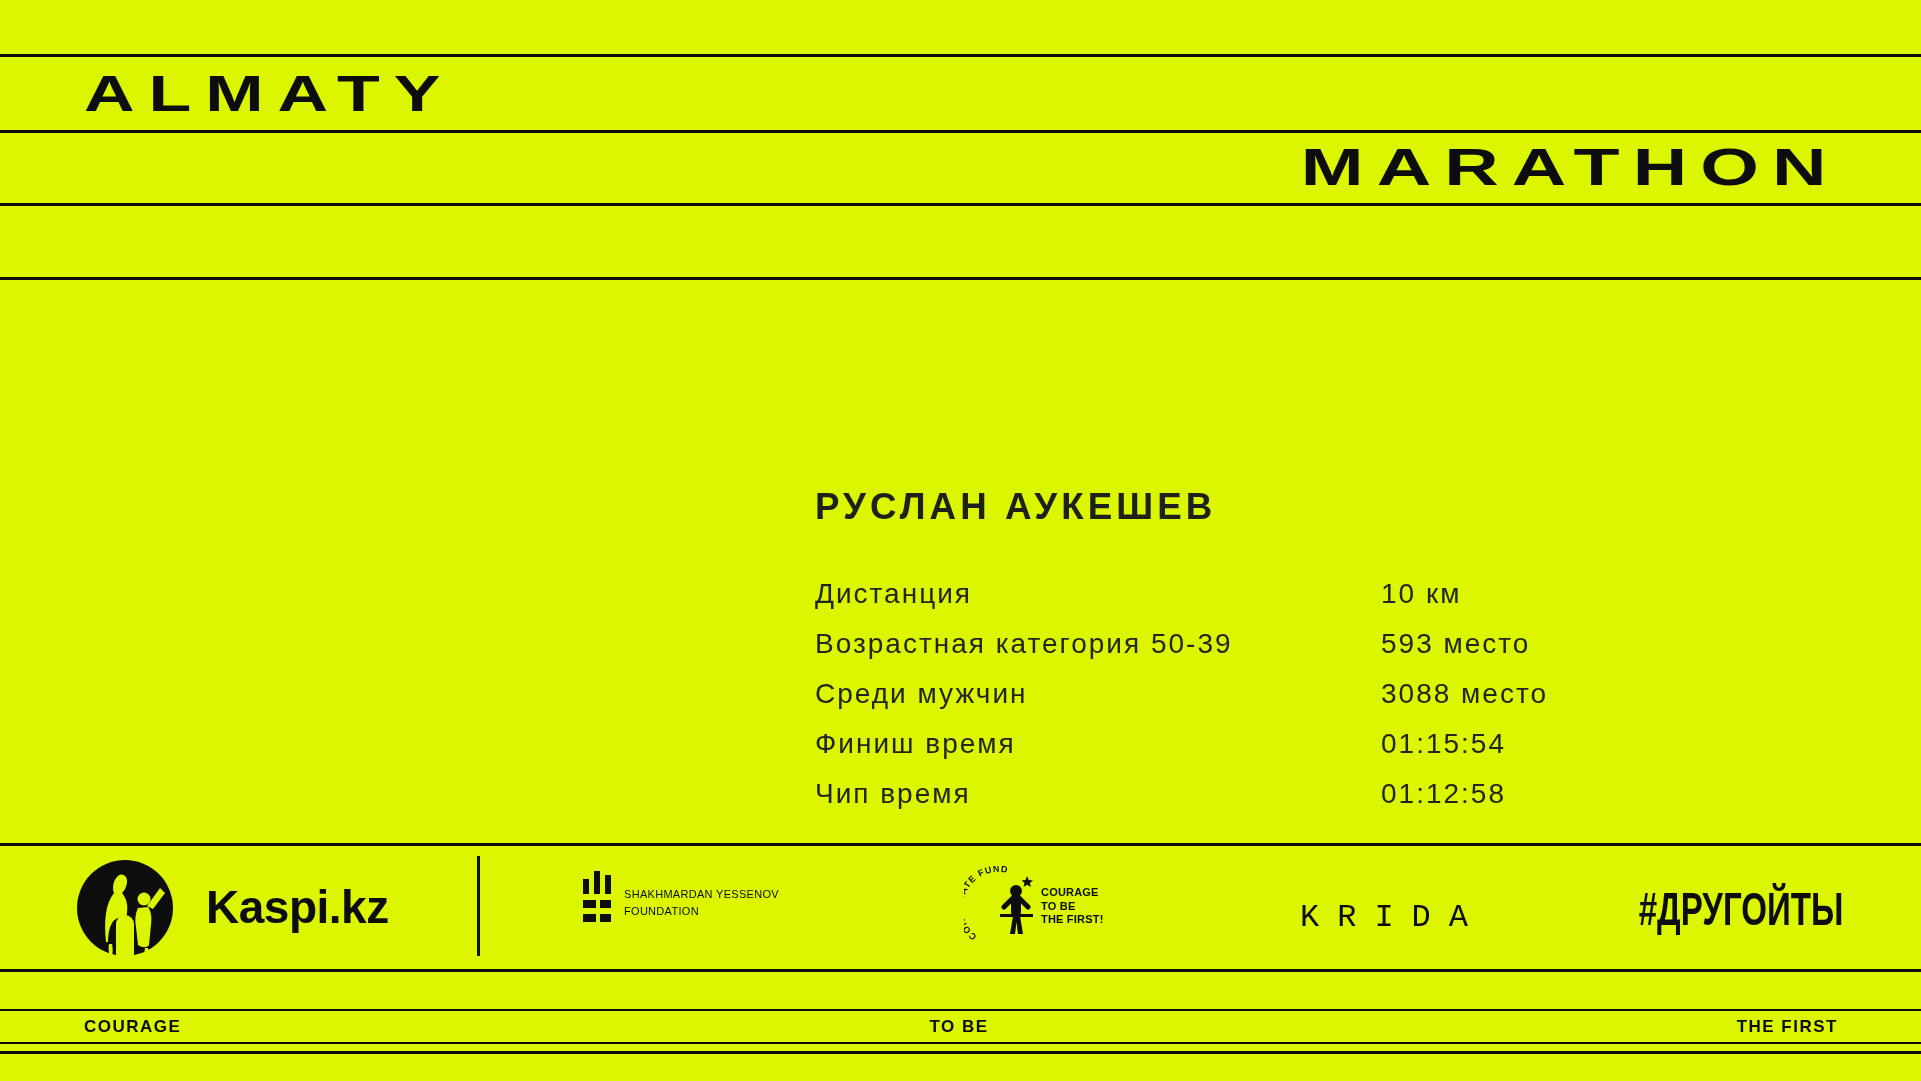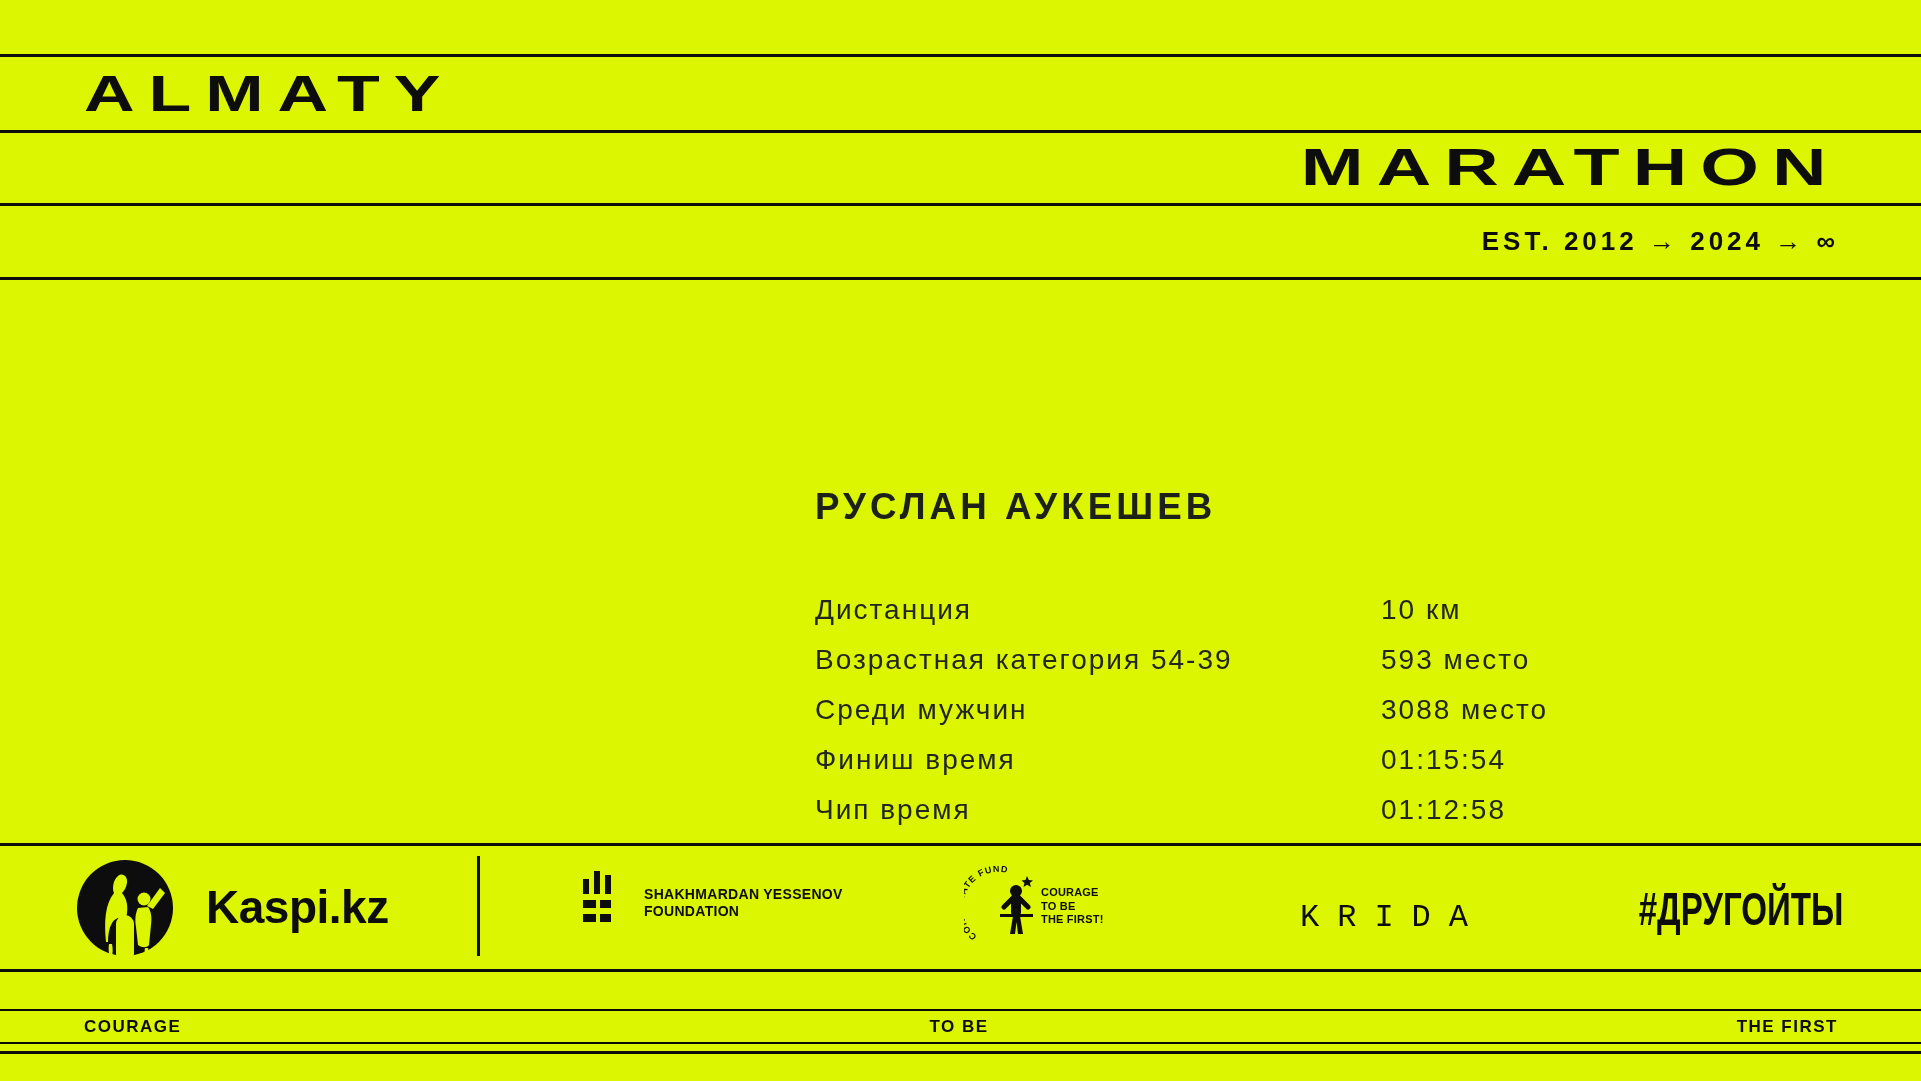--- a/index.html
+++ b/index.html
@@ -14,31 +14,31 @@
           font-size:52px;font-weight:bold;letter-spacing:9px;
           transform:scaleX(1.45);transform-origin:right center;white-space:nowrap;}
   .est{position:absolute;right:82px;top:207px;height:68px;display:flex;align-items:center;
           font-size:26px;font-weight:bold;letter-spacing:4px;white-space:nowrap;}
   .cert-title{position:absolute;right:78px;top:316px;font-size:97px;font-weight:bold;
           letter-spacing:1px;line-height:1;transform:scaleX(1.0);transform-origin:right center;
           white-space:nowrap;}
   .athlete{position:absolute;left:815px;top:486px;font-size:36px;font-weight:bold;
           letter-spacing:4px;color:#1d211a;transform:scaleX(1.02);transform-origin:left center;
           white-space:nowrap;}
-  .results{position:absolute;left:815px;top:585px;color:#22261e;}
+  .results{position:absolute;left:815px;top:569px;color:#22261e;}
   .result-row{display:flex;height:50px;align-items:center;font-size:28px;letter-spacing:2px;}
   .result-label{flex:0 0 566px;}
   .result-value{white-space:nowrap;}
   .kaspi-logo{position:absolute;left:75px;top:858px;}
   .kaspi-word{position:absolute;left:190px;top:884px;font-size:46px;font-weight:bold;
           letter-spacing:-0.5px;line-height:1;margin-left:16px;}
   .vdivider{position:absolute;left:477px;top:856px;width:3px;height:100px;background:#0d0d0d;}
   .yessenov-logo{position:absolute;left:583px;top:871px;}
-  .yessenov-text{position:absolute;left:624px;top:886px;font-size:14px;font-weight:bold;
-          letter-spacing:0.3px;line-height:16.5px;white-space:nowrap;margin-left:20px;}
+  .yessenov-text{position:absolute;left:624px;top:886px;font-size:11px;font-weight:normal;
+          letter-spacing:0.3px;line-height:16.5px;white-space:nowrap;}
   .fund-logo{position:absolute;left:964px;top:866px;}
   .fund-text{position:absolute;left:1041px;top:886px;font-size:11px;font-weight:bold;
           letter-spacing:0.2px;line-height:13.5px;white-space:nowrap;}
   .krida{position:absolute;left:1300px;top:902px;font-size:32px;font-weight:normal;
           letter-spacing:18px;line-height:1;white-space:nowrap;font-family:Liberation Mono, monospace;}
   .hashtag{position:absolute;right:78px;top:886px;font-size:46px;font-weight:bold;
           letter-spacing:0px;line-height:1;transform:scaleX(0.72);transform-origin:right center;
           white-space:nowrap;}
   .bottom-band{position:absolute;left:0;top:1011px;width:1921px;height:31px;display:flex;
           align-items:center;justify-content:space-between;padding:0 83px 0 84px;box-sizing:border-box;
@@ -54,31 +54,30 @@
   <div class="hline" style="top:203px;height:3px"></div>
   <div class="hline" style="top:277px;height:3px"></div>
   <div class="hline" style="top:843px;height:3px"></div>
   <div class="hline" style="top:969px;height:3px"></div>
   <div class="hline" style="top:1009px;height:2px"></div>
   <div class="hline" style="top:1042px;height:2px"></div>
   <div class="hline" style="top:1051px;height:3px"></div>
 
   <div class="almaty">ALMATY</div>
   <div class="marathon">MARATHON</div>
-  <div class="est">EST. 2012 → 2024 → ∞</div>
 
   <div class="athlete">РУСЛАН АУКЕШЕВ</div>
 
   <div class="results">
     <div class="result-row">
       <span class="result-label">Дистанция</span>
       <span class="result-value">10 км</span>
     </div>
     <div class="result-row">
-      <span class="result-label">Возрастная категория 54-39</span>
+      <span class="result-label">Возрастная категория 50-39</span>
       <span class="result-value">593 место</span>
     </div>
     <div class="result-row">
       <span class="result-label">Среди мужчин</span>
       <span class="result-value">3088 место</span>
     </div>
     <div class="result-row">
       <span class="result-label">Финиш время</span>
       <span class="result-value">01:15:54</span>
     </div>

